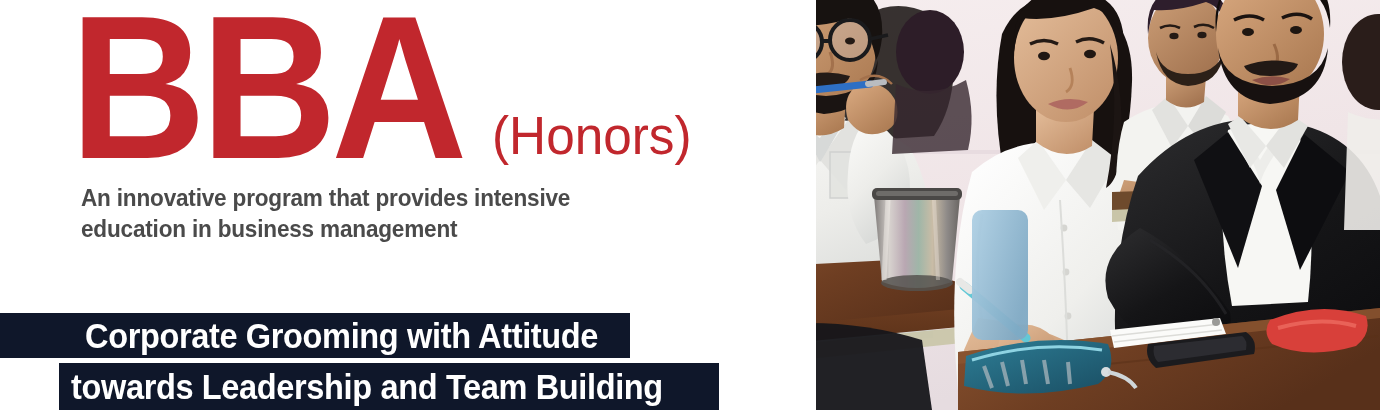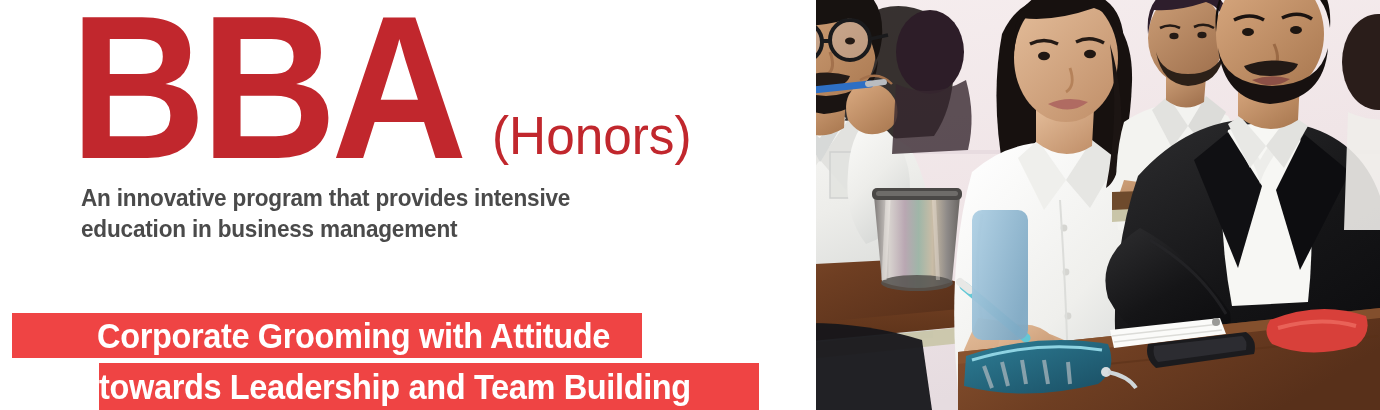--- a/index.html
+++ b/index.html
@@ -70,46 +70,46 @@
     color:#4A4A4A;
     letter-spacing:-0.2px;
     transform:scaleX(0.94);
     transform-origin:left top;
   }
   .tagline .ln{ display:block; }
 
   
   .bar{
     position:absolute;
-    background:#ef4444;
+    background:#0f172a;
     display:flex;
     align-items:center;
     z-index:6;
     white-space:nowrap;
-    margin-left:12px;
   }
   .bar-text{
     font-family:"Liberation Sans", sans-serif;
     font-weight:bold;
     font-size:35px;
     line-height:1;
     color:#FFFFFF;
     letter-spacing:-0.4px;
     transform:scaleX(0.93);
     transform-origin:left center;
     display:inline-block;
   }
   #bar-one{
     left:0px; top:313px;
     width:630px; height:45px;
     padding-left:85px;
   }
   #bar-two{
-    left:87px; top:363px;
+    left:59px; top:363px;
     width:660px; height:47px;
+    padding-left:12px;
   }
 
   
   .photo{
     position:absolute;
     left:672px; top:0;
     width:708px; height:410px;
     overflow:hidden;
     background:#EFE4E4;
     z-index:1;

